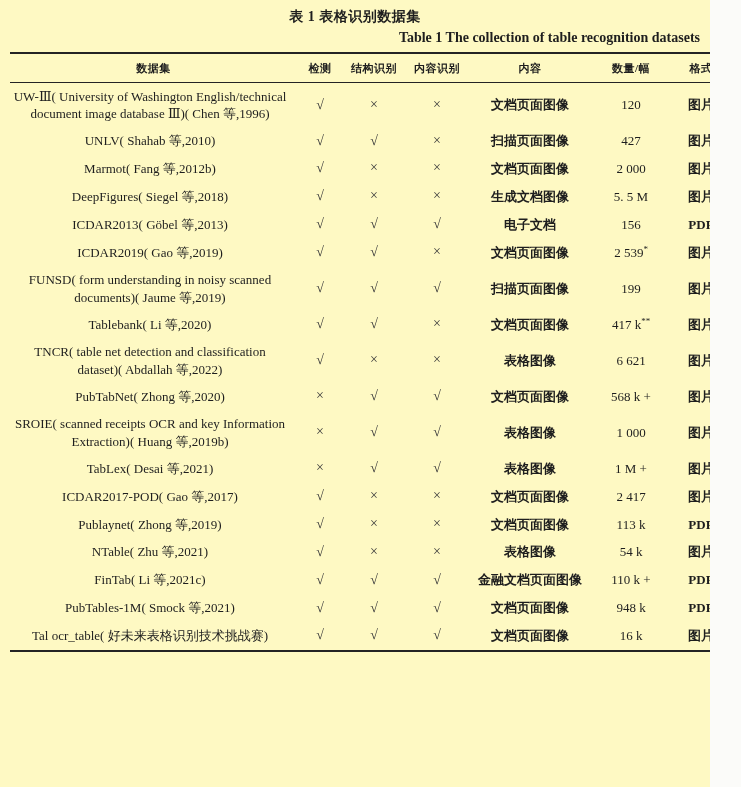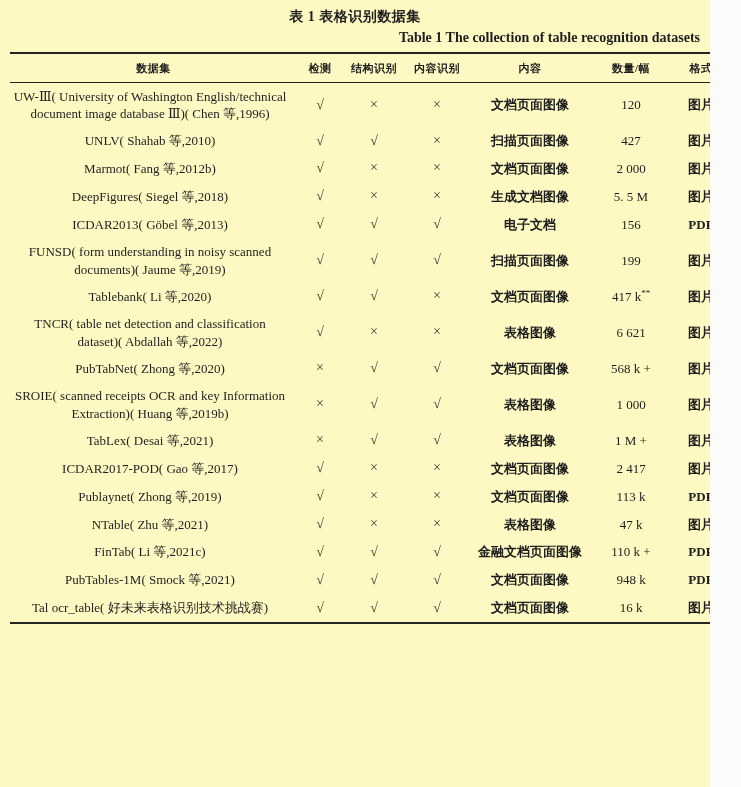--- a/index.html
+++ b/index.html
@@ -150,20 +150,29 @@
   <tr>
     <td class="col-name">ICDAR2013( Göbel 等,2013)</td>
     <td class="col-sym">√</td>
     <td class="col-sym">√</td>
     <td class="col-sym">√</td>
     <td class="col-content">电子文档</td>
     <td class="col-qty"><span>156</span><sup></sup></td>
     <td class="col-fmt">PDF</td>
   </tr>
 
+  <tr>
+    <td class="col-name">ICDAR2019( Gao 等,2019)</td>
+    <td class="col-sym">√</td>
+    <td class="col-sym">√</td>
+    <td class="col-sym">×</td>
+    <td class="col-content">文档页面图像</td>
+    <td class="col-qty"><span>2 539</span><sup>*</sup></td>
+    <td class="col-fmt">图片</td>
+  </tr>
 
   <tr>
     <td class="col-name">FUNSD( form understanding in noisy scanned documents)( Jaume 等,2019)</td>
     <td class="col-sym">√</td>
     <td class="col-sym">√</td>
     <td class="col-sym">√</td>
     <td class="col-content">扫描页面图像</td>
     <td class="col-qty"><span>199</span><sup></sup></td>
     <td class="col-fmt">图片</td>
   </tr>
@@ -240,21 +249,21 @@
     <td class="col-qty"><span>113 k</span><sup></sup></td>
     <td class="col-fmt">PDF</td>
   </tr>
 
   <tr>
     <td class="col-name">NTable( Zhu 等,2021)</td>
     <td class="col-sym">√</td>
     <td class="col-sym">×</td>
     <td class="col-sym">×</td>
     <td class="col-content">表格图像</td>
-    <td class="col-qty"><span>47 k</span><sup></sup></td>
+    <td class="col-qty"><span>54 k</span><sup></sup></td>
     <td class="col-fmt">图片</td>
   </tr>
 
 
   <tr>
     <td class="col-name">FinTab( Li 等,2021c)</td>
     <td class="col-sym">√</td>
     <td class="col-sym">√</td>
     <td class="col-sym">√</td>
     <td class="col-content">金融文档页面图像</td>

